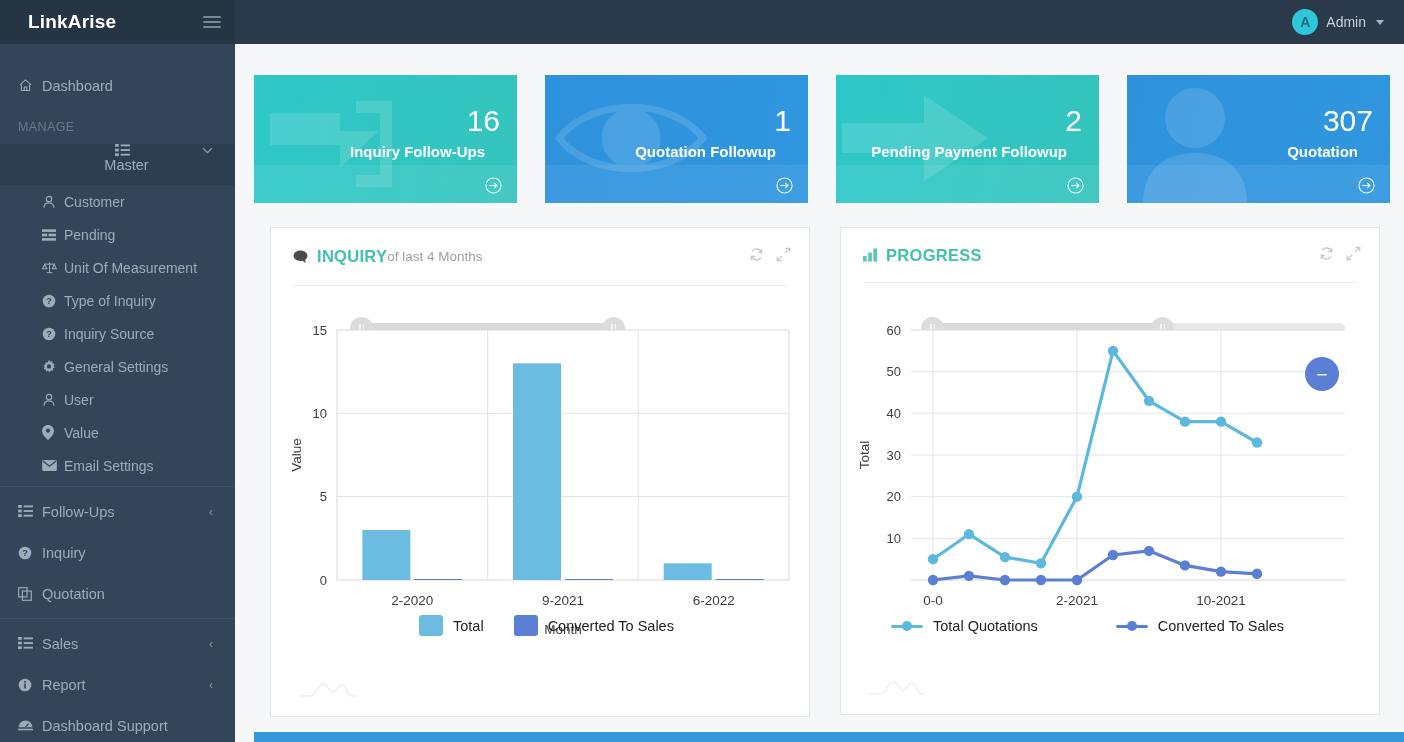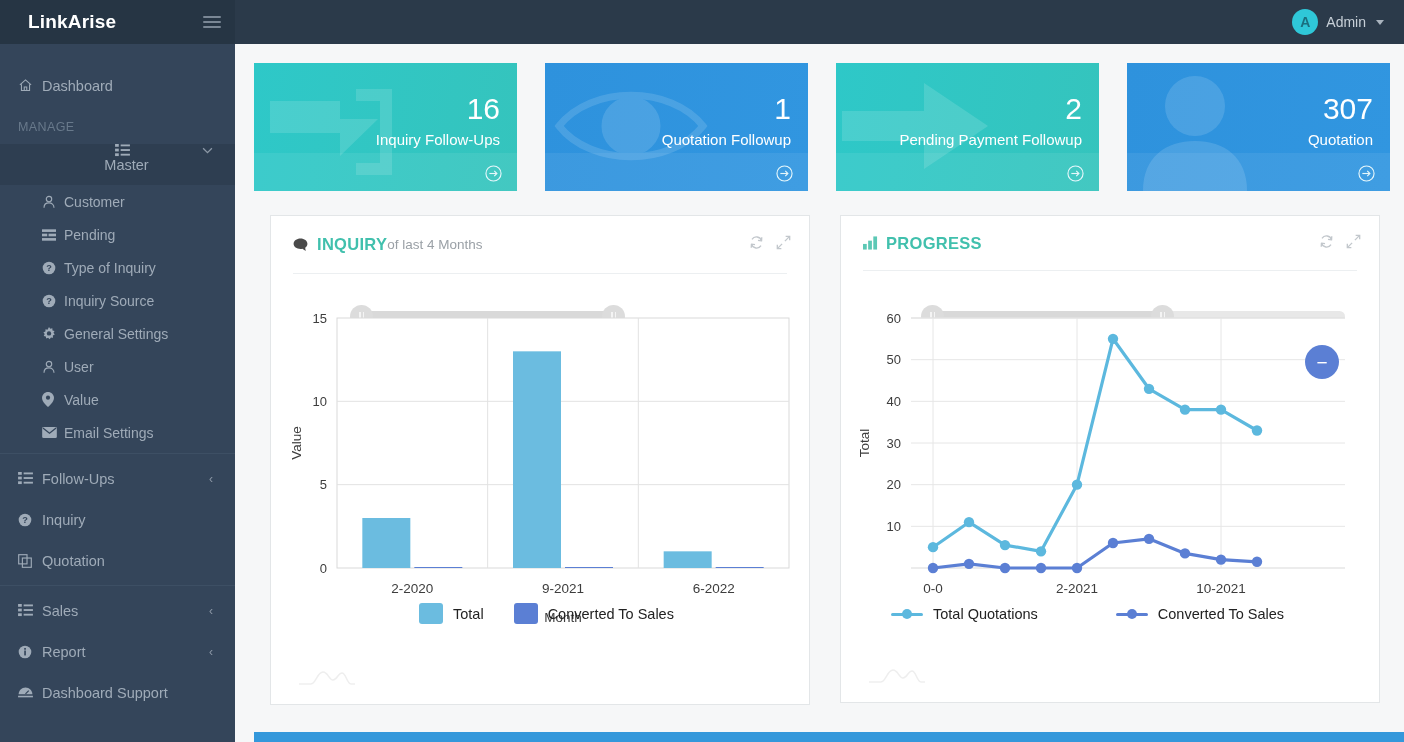--- a/index.html
+++ b/index.html
@@ -91,21 +91,21 @@
 
   
   .main {
     position: absolute; top: 44px; left: 235px;
     width: 1169px; height: 698px;
     background: #f6f7f8;
     overflow: hidden;
   }
 
   
-  .cards { display: flex; gap: 28px; padding: 19px 9px 0 19px; }
+  .cards { display: flex; gap: 28px; padding: 31px 9px 0 19px; }
   .card {
     width: 263px; height: 128px;
     position: relative; overflow: hidden;
     color: #fff;
   }
   .card.teal  { background: linear-gradient(100deg,#2ec8c8 0%,#35c4bd 100%); }
   .card.blue  { background: linear-gradient(100deg,#2e92dd 0%,#3196e0 100%); }
   .card-watermark {
     position: absolute; left: 6px; top: 8px;
     opacity: .13; color: #ffffff;
@@ -113,22 +113,22 @@
   .card-band {
     position: absolute; left: 0; bottom: 0;
     width: 100%; height: 38px;
     background: rgba(255,255,255,.07);
   }
   .card-num {
     position: absolute; right: 17px; top: 31px;
     font-size: 30px; font-weight: 300; line-height: 1;
   }
   .card-title {
-    position: absolute; right: 17px; top: 68px;
-    font-size: 15px; font-weight: 400;
+    position: absolute; right: 32px; top: 68px;
+    font-size: 15px; font-weight: 700;
   }
   .card-arrow {
     position: absolute; right: 15px; bottom: 9px;
     width: 17px; height: 17px;
   }
 
   
   .panels { display: flex; gap: 30px; padding: 24px 9px 0 35px; }
   .panel {
     background: #fff; border: 1px solid #e3e6e8;
@@ -277,20 +277,32 @@
       <div class="sub-item">
         <span class="ico">
           <svg width="14" height="12" viewBox="0 0 16 13" fill="#9fabb8">
             <rect x="0" y="0" width="16" height="3"></rect>
             <rect x="0" y="5" width="6" height="3"></rect>
             <rect x="7.5" y="5" width="8.5" height="3"></rect>
             <rect x="0" y="10" width="16" height="3"></rect>
           </svg>
         </span>
         <span>Pending</span>
+      </div>
+      <div class="sub-item">
+        <span class="ico">
+          <svg width="15" height="13" viewBox="0 0 17 14" fill="none" stroke="#9fabb8" stroke-width="1.2">
+            <path d="M8.5 1.2 V12.6"></path>
+            <path d="M3 3.2 H14"></path>
+            <path d="M3.1 3.3 L0.8 8.4 H5.4 Z"></path>
+            <path d="M13.9 3.3 L11.6 8.4 H16.2 Z"></path>
+            <path d="M5.4 12.8 H11.6"></path>
+          </svg>
+        </span>
+        <span>Unit Of Measurement</span>
       </div>
       <div class="sub-item">
         <span class="ico">
           <svg width="14" height="14" viewBox="0 0 16 16">
             <circle cx="8" cy="8" r="7.2" fill="#9fabb8"></circle>
             <text x="8" y="11.8" font-size="10.5" font-family="Liberation Sans, sans-serif" font-weight="bold" fill="#34455a" text-anchor="middle">?</text>
           </svg>
         </span>
         <span>Type of Inquiry</span>
       </div>

